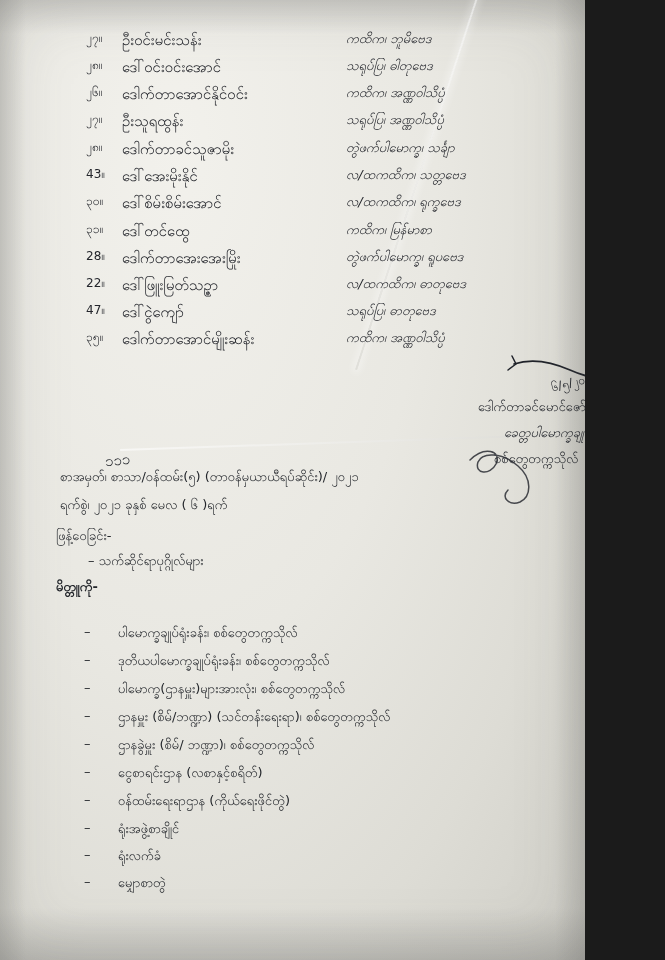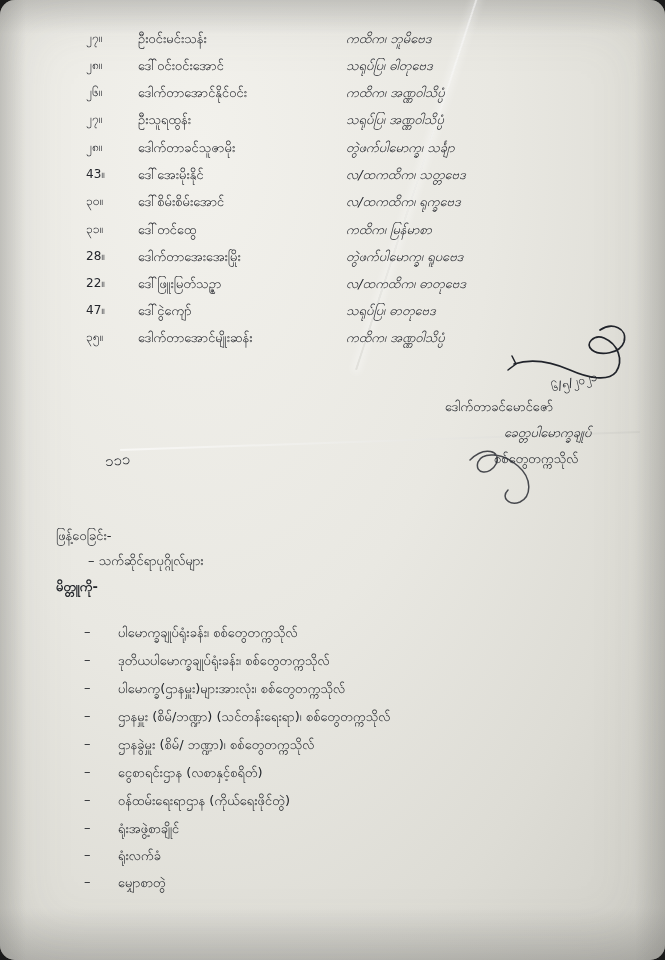--- a/index.html
+++ b/index.html
@@ -8,26 +8,25 @@
     background: #1b1b1b;
   }
   body {
     width: 665px;
     height: 960px;
     overflow: hidden;
     font-family: "DejaVu Sans", sans-serif;
   }
   .page {
     position: relative;
-    width: 665px;
+    width: 585px;
     height: 960px;
     background:
       radial-gradient(ellipse at 30% 15%, #f2f1ec 0%, #e9e8e2 45%, #dddcd5 75%, #cfcec7 100%);
     overflow: hidden;
-    border-radius: 15px;
   }
   
   .crease {
     position: absolute;
     background: linear-gradient(to right, rgba(255,255,255,0.55), rgba(160,160,155,0.25));
     pointer-events: none;
   }
   .crease.c1 { left: 0; top: 0; width: 665px; height: 34px;
     background: linear-gradient(to bottom, rgba(120,120,118,0.25), rgba(255,255,255,0.0)); }
   .crease.c2 { left: 0; top: 908px; width: 665px; height: 52px;
@@ -57,23 +56,23 @@
   .list-row { position: absolute; left: 86px; white-space: nowrap; }
   .num {
     position: absolute;
     left: 0;
     width: 36px;
     color: #24262c;
     font-size: 12px;
   }
   .name {
     position: absolute;
-    left: 52px;
+    left: 36px;
     color: #24262c;
-    font-size: 13px;
+    font-size: 15px;
   }
   .dept {
     position: absolute;
     left: 260px;
     color: #24262c;
     font-size: 13px;
     font-style: italic;
   }
 
   
@@ -170,31 +169,33 @@
     </div>
   </div>
 
   <svg class="sig-scribble" style="left:500px; top:320px;" width="140" height="80">
     <path d="M100,10 C112,2 128,8 124,22 C120,34 100,36 92,30 C84,24 94,14 104,18 C118,24 124,40 116,52
              C108,62 88,58 70,50 C52,42 32,38 14,44" fill="none" stroke="#20232a" stroke-width="1.7" stroke-linecap="round"></path>
     <path d="M16,44 L8,50 M16,44 L12,36" fill="none" stroke="#20232a" stroke-width="1.5" stroke-linecap="round"></path>
   </svg>
   <div class="handnum" style="left:551px; top:374px; transform:rotate(-14deg);">၆/၅/၂၀၂၁</div>
 
-  <div class="sig-name" style="left:445px; top:398px;">ဒေါက်တာခင်မောင်ဇော်</div>
+  <div class="sig-name" style="left:478px; top:398px;">ဒေါက်တာခင်မောင်ဇော်</div>
   <div class="sig-name" style="left:504px; top:424px;font-style:italic;">ခေတ္တပါမောက္ခချုပ်</div>
   <div class="sig-name" style="left:494px; top:450px;">စစ်တွေတက္ကသိုလ်</div>
 
   <svg class="sig-scribble" style="left:462px; top:440px;" width="120" height="70">
     <path d="M8,20 C22,6 40,10 34,24 C28,36 12,34 16,22 C20,12 40,12 56,26 C70,38 70,56 58,62
              C48,66 38,58 46,50" fill="none" stroke="#2a2d34" stroke-width="1.5" stroke-linecap="round" opacity="0.85"></path>
   </svg>
 
   <div class="handnum" style="left:105px; top:450px; font-size:15px; transform:rotate(-6deg);">၁၁၁</div>
 
+  <div class="para" style="left:60px; top:468px;">စာအမှတ်၊ စာသာ/ဝန်ထမ်း(၅) (တာဝန်မှယာယီရပ်ဆိုင်း)/ ၂၀၂၁</div>
+  <div class="para" style="left:60px; top:496px;">ရက်စွဲ၊ ၂၀၂၁ ခုနှစ် မေလ ( ၆ )ရက်</div>
   <div class="para" style="left:56px; top:527px;">ဖြန့်ဝေခြင်း-</div>
   <div class="para" style="left:88px; top:552px;">–  သက်ဆိုင်ရာပုဂ္ဂိုလ်များ</div>
   <div class="para" style="left:56px; top:578px;font-weight:bold;">မိတ္တူကို-</div>
 
   <div>
     <div class="bullet-row" style="left:84px; top:624px;">
       <span class="dash">–</span>
       <span class="btext">ပါမောက္ခချုပ်ရုံးခန်း၊ စစ်တွေတက္ကသိုလ်</span>
     </div>
     <div class="bullet-row" style="left:84px; top:652px;">

